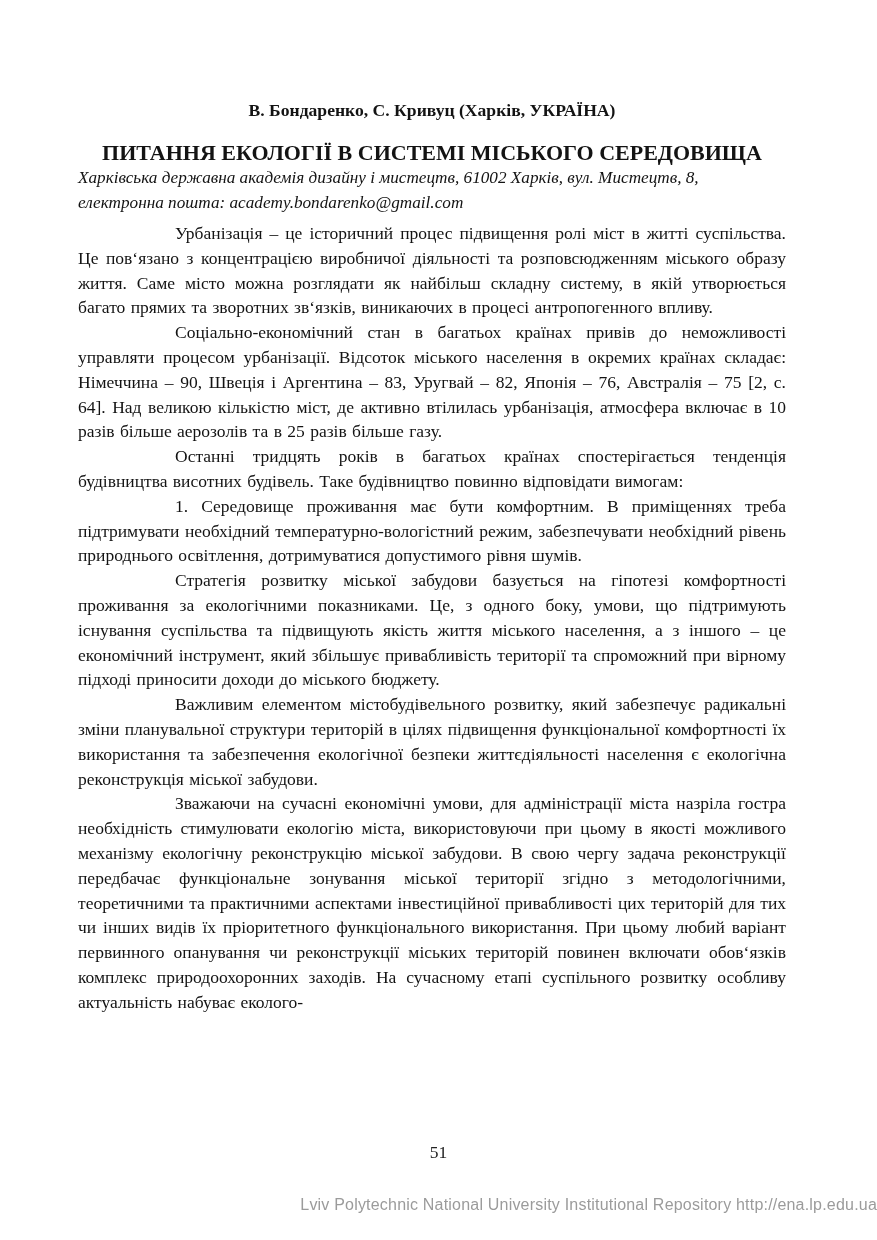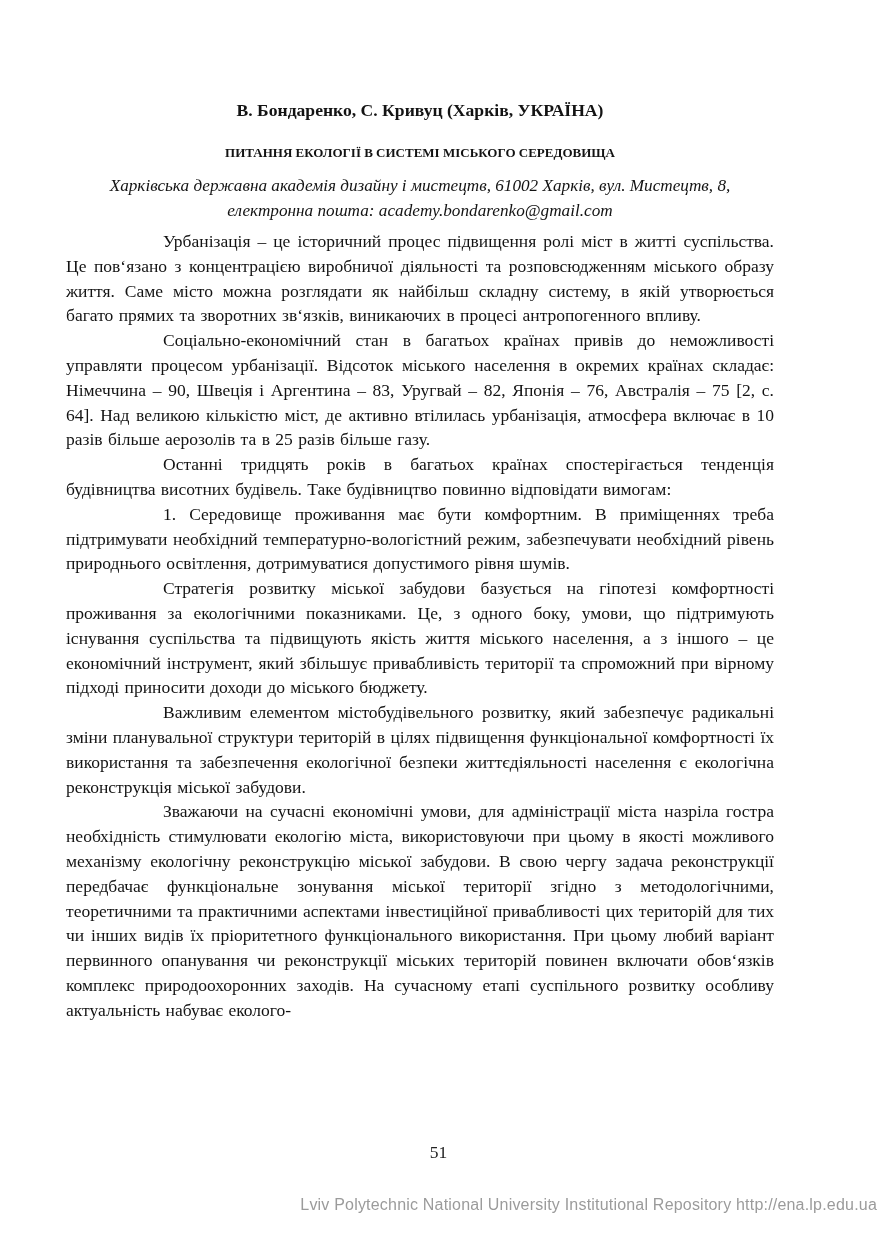--- a/index.html
+++ b/index.html
@@ -12,39 +12,38 @@
     width: 877px;
     height: 1240px;
     background: #ffffff;
     overflow: hidden;
     font-family: "Liberation Serif", serif;
     color: #131313;
   }
   .content {
     position: absolute;
     top: 98px;
-    left: 66px;
+    left: 78px;
     width: 708px;
   }
   .authors {
     text-align: center;
     font-weight: bold;
     font-size: 17.6px;
     line-height: 25px;
     margin: 0 0 17px 0;
   }
   .title {
     text-align: center;
     font-weight: bold;
-    font-size: 13px;
+    font-size: 22px;
     line-height: 25px;
-    margin: 8px;
+    margin: 0;
   }
   .affiliation {
-    text-align: center;
     font-style: italic;
     font-size: 17.2px;
     line-height: 25px;
     margin: 0;
   }
   .body-text {
     margin-top: 6px;
   }
   .body-text p {
     margin: 0;

